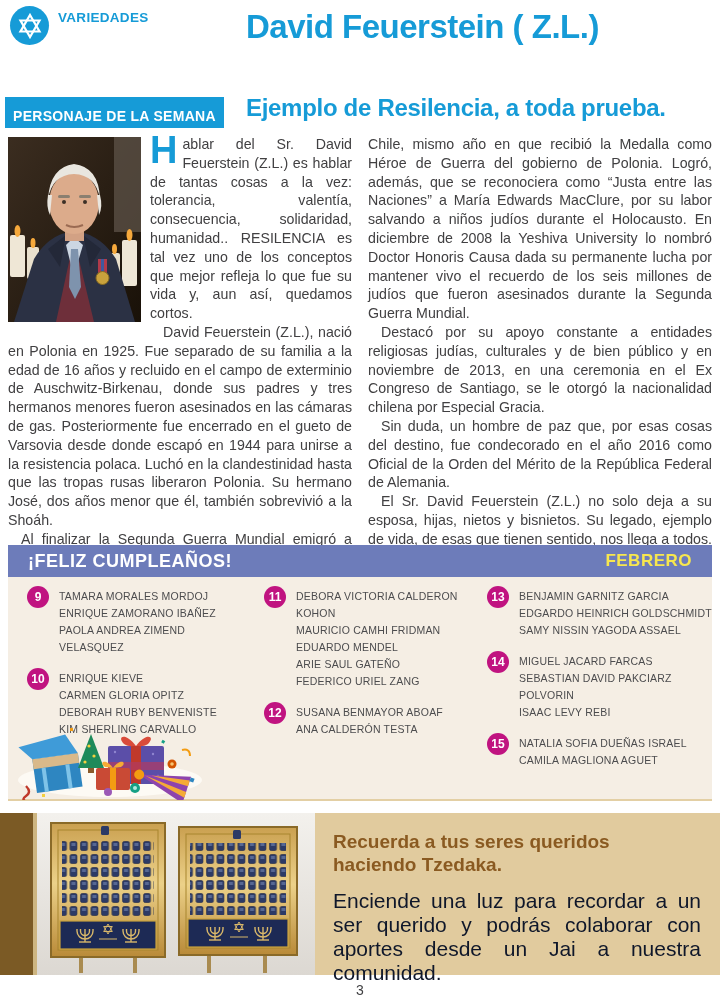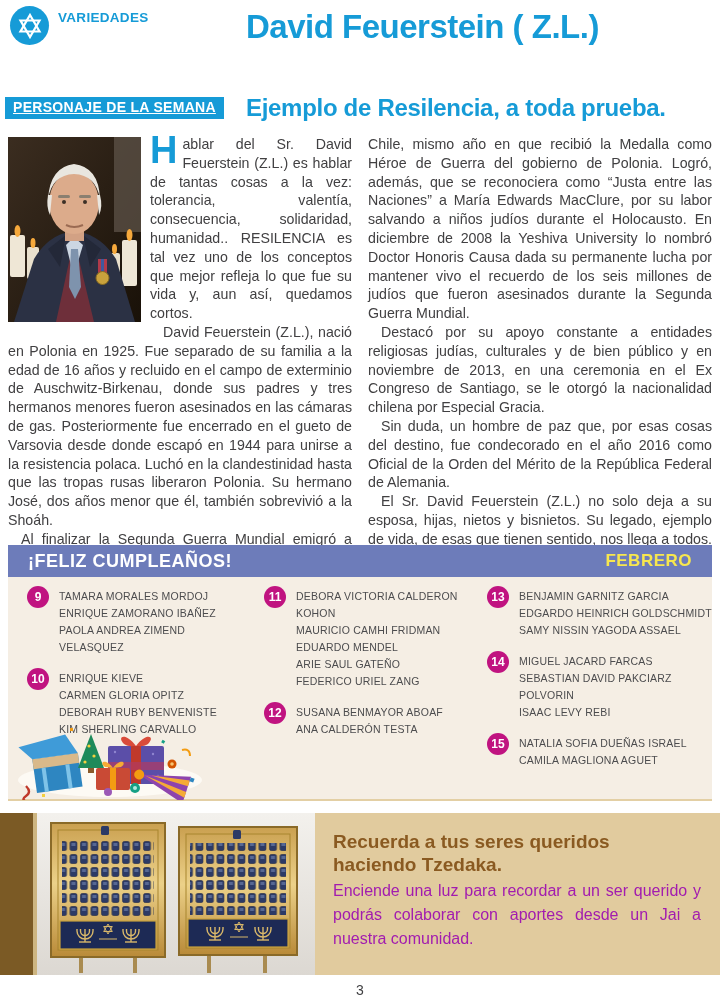--- a/index.html
+++ b/index.html
@@ -9,21 +9,21 @@
   
   .logo { position:absolute; left:10px; top:6px; width:39px; height:39px; border-radius:50%;
           background:#169bd7; display:flex; align-items:center; justify-content:center; }
   .section-label { position:absolute; left:58px; top:10px; color:#169bd7; font-weight:bold;
           font-size:13.5px; letter-spacing:.3px; }
   .title { position:absolute; left:246px; top:8px; color:#169bd7; font-weight:bold;
           font-size:33px; letter-spacing:-.5px; }
   .subtitle { position:absolute; left:246px; top:50px; color:#169bd7; font-weight:bold;
           font-size:24px; letter-spacing:-.3px;margin-top:44px; }
   .kicker { position:absolute; left:5px; top:97px; background:#169bd7; color:#ffffff;
-          font-weight:bold; font-size:14px; letter-spacing:.3px; padding:2px 8px 4px 8px;text-decoration:underline; }
+          font-weight:bold; font-size:14px; letter-spacing:.3px; padding:11px 8px 4px 8px; }
 
   
   .article { position:absolute; left:8px; top:135px; width:704px; height:405px;
           display:flex; gap:16px; }
   .col { width:344px; color:#414042; font-size:14.2px; line-height:18.8px; text-align:justify; }
   .col p { margin:0; }
   .col p.ind { text-indent:13px; }
   .portrait { float:left; width:133px; height:185px; margin:2px 9px 4px 0; background:#241a12; }
   .dropcap { float:left; color:#169bd7; font-weight:bold; font-size:38px; line-height:31px;
           padding-right:5px; }
@@ -49,21 +49,21 @@
   .gifts { position:absolute; left:12px; top:720px; width:203px; height:80px; }
 
   
   .foot { position:absolute; left:0; top:813px; width:720px; height:202px;padding-left:9px; }
   .foot-strip { position:absolute; left:0; top:0; width:33px; height:162px; background:#7b5a25; }
   .foot-divider { position:absolute; left:33px; top:0; width:4px; height:162px; background:#cdb581; }
   .foot-photo { position:absolute; left:37px; top:0; width:278px; height:162px; }
   .foot-tan { position:absolute; left:315px; top:0; width:405px; height:162px; background:#e1cb9e;
           padding:17px 20px 0 18px; }
   .tz-head { color:#8a5a21; font-weight:bold; font-size:19px; line-height:23px; }
-  .tz-body { margin-top:3px; color:#a21caf; font-size:16px; line-height:24px; text-align:justify;
+  .tz-body { margin-top:13px; color:#0f172a; font-size:21px; line-height:24px; text-align:justify;
           width:368px; }
 
   .page-num { position:absolute; left:0; top:982px; width:720px; text-align:center;
           color:#3f3f41; font-size:14px; }
 </style>
 </head>
 <body>
 
 <div class="page">
 

